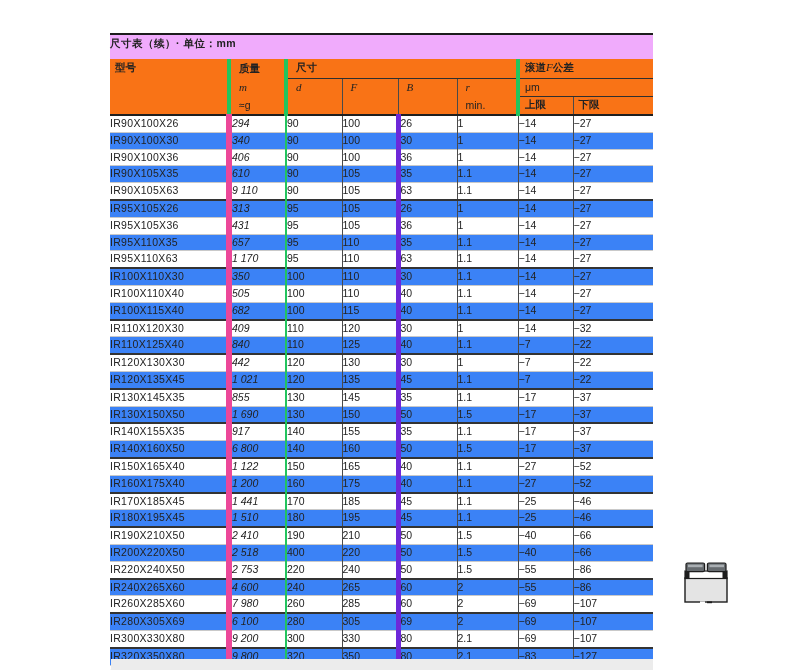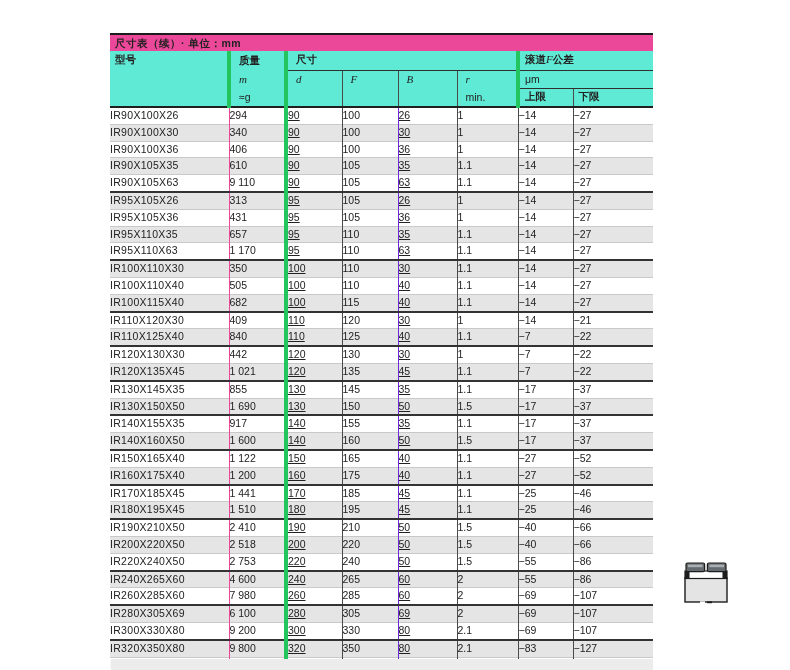--- a/index.html
+++ b/index.html
@@ -10,26 +10,25 @@
     color: #222;
     overflow: hidden;
   }
   .page { position: relative; width: 790px; height: 670px; }
 
   .table-block {
     position: absolute; left: 110px; top: 33px; width: 543px;
   }
   .title-bar {
     box-sizing: border-box;
-    height: 18px;
+    height: 26px;
     border-top: 2px solid #1c1c1c;
-    background: #ec4899;
+    background: #f0abfc;
     font-size: 10.5px; font-weight: bold;
     line-height: 16px;
-    padding-left: 5px;
     letter-spacing: 0.5px;
     white-space: nowrap;
   }
 
   table.size-table {
     border-collapse: collapse;
     table-layout: fixed;
     width: 543px;
     font-size: 10.5px;
   }
@@ -40,48 +39,48 @@
     text-align: left;
     white-space: nowrap;
     overflow: hidden;
   }
 
   
   thead tr.h1 th { height: 19px; vertical-align: middle; }
   thead tr.h2 th { height: 18px; vertical-align: middle; }
   thead tr.h3 th { height: 19px; vertical-align: middle; }
   thead th.cjk { font-weight: bold; }
-  thead th { background: #5eead4; }
+  thead th { background: #f97316; }
   th.model-head { vertical-align: top !important; padding: 2px 0 0 5px !important; }
   .vline { border-left: 4px solid #22c55e; }
   .vline-sub { border-left: 1px solid #4a4a4a; }
   th.under { border-bottom: 1px solid #2f2f2f; }
   thead tr.h3 th, thead th[rowspan] { border-bottom: 2px solid #1f1f1f; }
   .pad5 { padding-left: 5px !important; }
   .pad8 { padding-left: 8px !important; }
   .var {
     font-family: "Liberation Serif", "DejaVu Serif", serif;
     font-style: italic;
     font-weight: normal;
     font-size: 11px;
   }
 
   
   tbody tr { height: 15.8px; }
   tbody td { line-height: 15.8px; font-size: 10.5px; }
-  tbody tr.shaded { background: #e5e5e5; }
+  tbody tr.shaded { background: #3b82f6; }
   tbody tr + tr td { border-top: 1px solid #c9c9c9; }
   tbody tr.group-start td { border-top: 2px solid #333333; }
   tbody tr:last-child td { border-bottom: 2px solid #333333; }
 
   td.c-model { font-weight: bold; padding-left: 5px; letter-spacing: 0.3px; }
-  td.c-mass  { text-align: right; padding-right: 13px; border-left: 1px solid #ec4899; }
-  td.c-d     { font-weight: bold; padding-left: 9px; border-left: 4px solid #22c55e; text-decoration: underline; }
+  td.c-mass  { text-align: right; padding-right: 13px; border-left: 6px solid #ec4899; font-style: italic; }
+  td.c-d     { font-weight: bold; padding-left: 9px; border-left: 2px solid #22c55e; }
   td.c-F     { padding-left: 9px; border-left: 1px solid #4a4a4a; }
-  td.c-B     { padding-left: 9px; border-left: 1px solid #6d28d9; text-decoration: underline; }
+  td.c-B     { padding-left: 9px; border-left: 5px solid #6d28d9; }
   td.c-r     { padding-left: 9px; border-left: 1px solid #4a4a4a; }
   td.c-upper { padding-left: 8px; border-left: 1px solid #4a4a4a; }
   td.c-lower { padding-left: 8px; border-left: 1px solid #4a4a4a; }
 
   .next-section-bar {
     position: absolute; left: 111px; top: 659px;
     width: 542px; height: 11px;
     background: #ececec;
   }
 
@@ -259,21 +258,21 @@
             <td class="c-lower">−27</td>
           </tr>
           <tr class="group-start">
             <td class="c-model">IR110X120X30</td>
             <td class="c-mass">409</td>
             <td class="c-d">110</td>
             <td class="c-F">120</td>
             <td class="c-B">30</td>
             <td class="c-r">1</td>
             <td class="c-upper">−14</td>
-            <td class="c-lower">−21</td>
+            <td class="c-lower">−32</td>
           </tr>
           <tr class="shaded">
             <td class="c-model">IR110X125X40</td>
             <td class="c-mass">840</td>
             <td class="c-d">110</td>
             <td class="c-F">125</td>
             <td class="c-B">40</td>
             <td class="c-r">1.1</td>
             <td class="c-upper">−7</td>
             <td class="c-lower">−22</td>
@@ -323,21 +322,21 @@
             <td class="c-mass">917</td>
             <td class="c-d">140</td>
             <td class="c-F">155</td>
             <td class="c-B">35</td>
             <td class="c-r">1.1</td>
             <td class="c-upper">−17</td>
             <td class="c-lower">−37</td>
           </tr>
           <tr class="shaded">
             <td class="c-model">IR140X160X50</td>
-            <td class="c-mass">1 600</td>
+            <td class="c-mass">6 800</td>
             <td class="c-d">140</td>
             <td class="c-F">160</td>
             <td class="c-B">50</td>
             <td class="c-r">1.5</td>
             <td class="c-upper">−17</td>
             <td class="c-lower">−37</td>
           </tr>
           <tr class="group-start">
             <td class="c-model">IR150X165X40</td>
             <td class="c-mass">1 122</td>
@@ -384,21 +383,21 @@
             <td class="c-d">190</td>
             <td class="c-F">210</td>
             <td class="c-B">50</td>
             <td class="c-r">1.5</td>
             <td class="c-upper">−40</td>
             <td class="c-lower">−66</td>
           </tr>
           <tr class="shaded">
             <td class="c-model">IR200X220X50</td>
             <td class="c-mass">2 518</td>
-            <td class="c-d">200</td>
+            <td class="c-d">400</td>
             <td class="c-F">220</td>
             <td class="c-B">50</td>
             <td class="c-r">1.5</td>
             <td class="c-upper">−40</td>
             <td class="c-lower">−66</td>
           </tr>
           <tr>
             <td class="c-model">IR220X240X50</td>
             <td class="c-mass">2 753</td>
             <td class="c-d">220</td>

